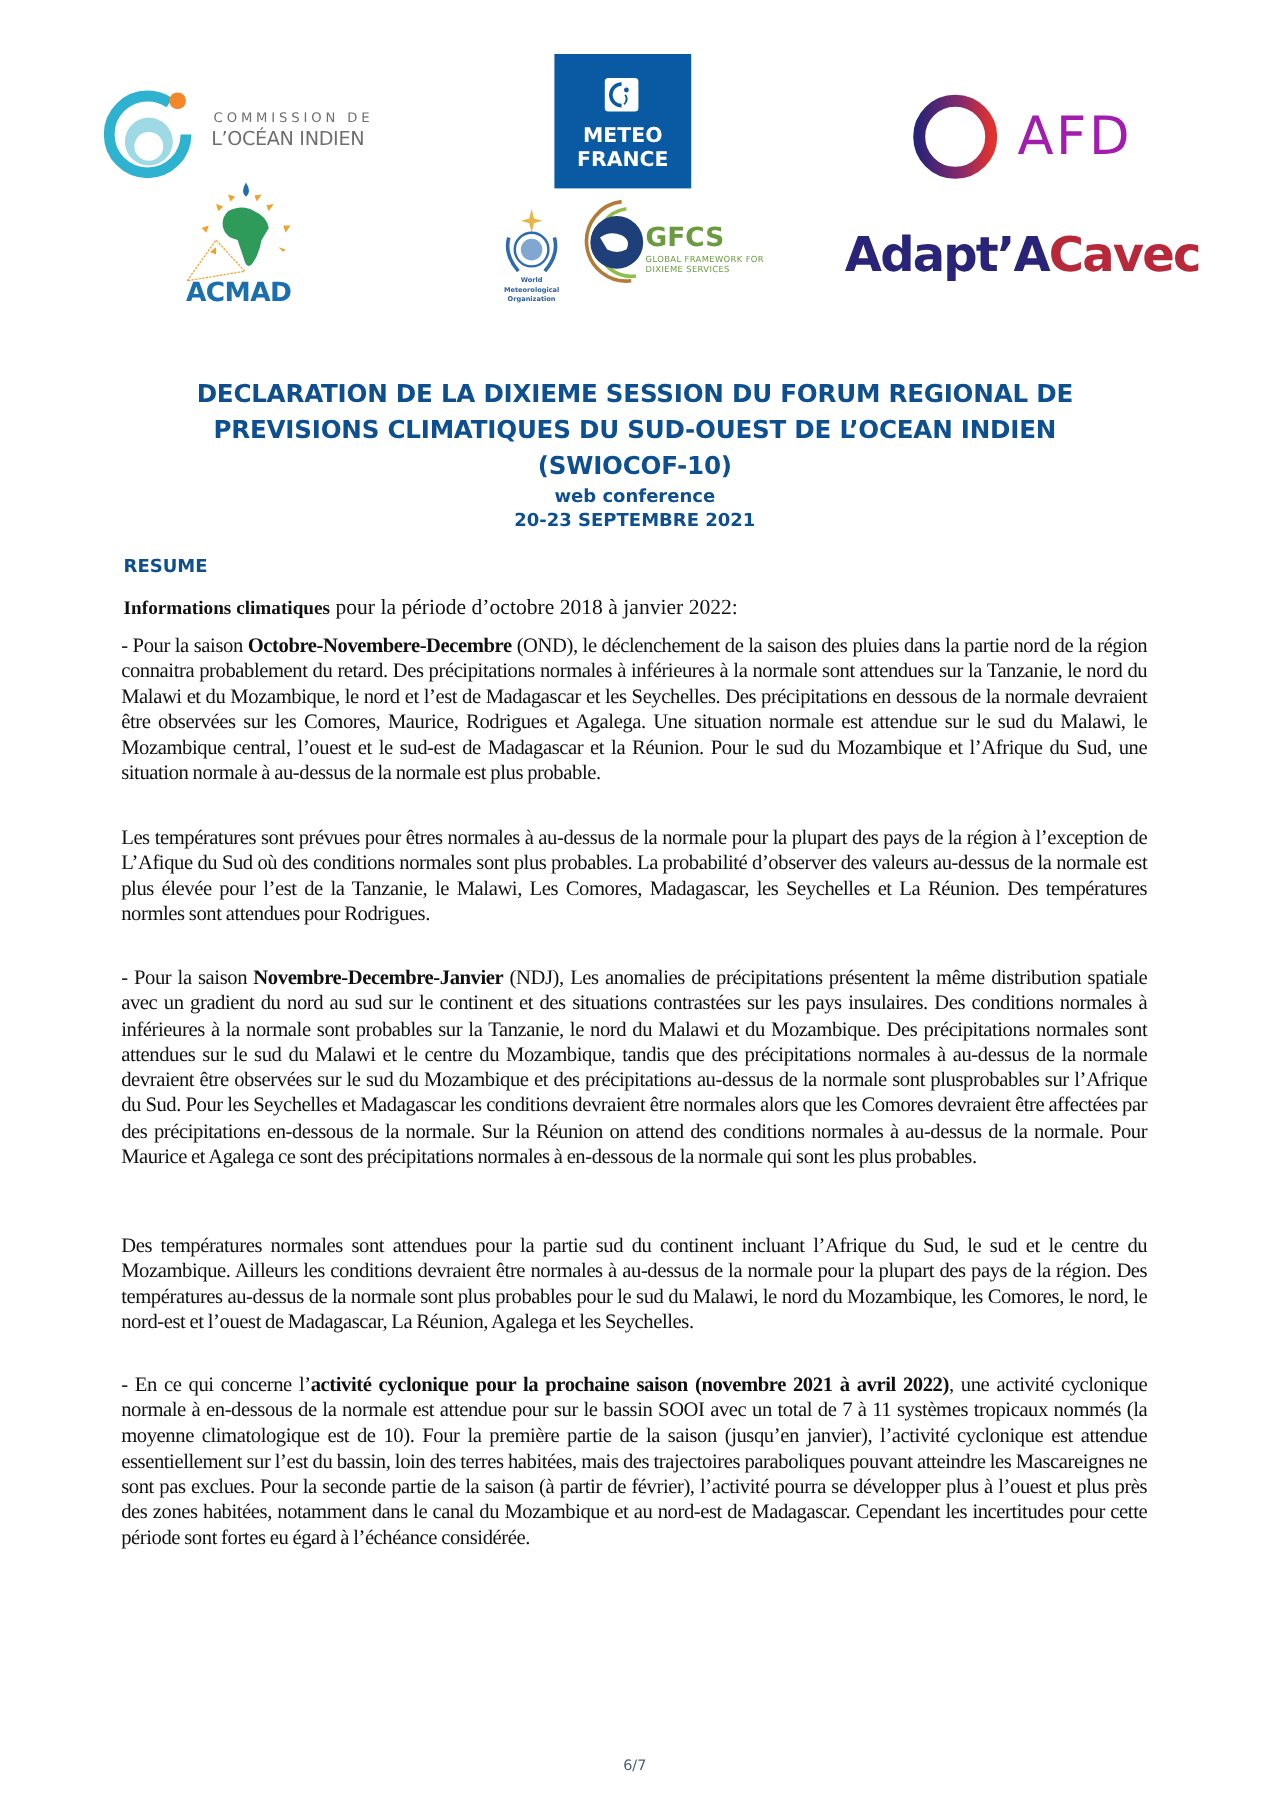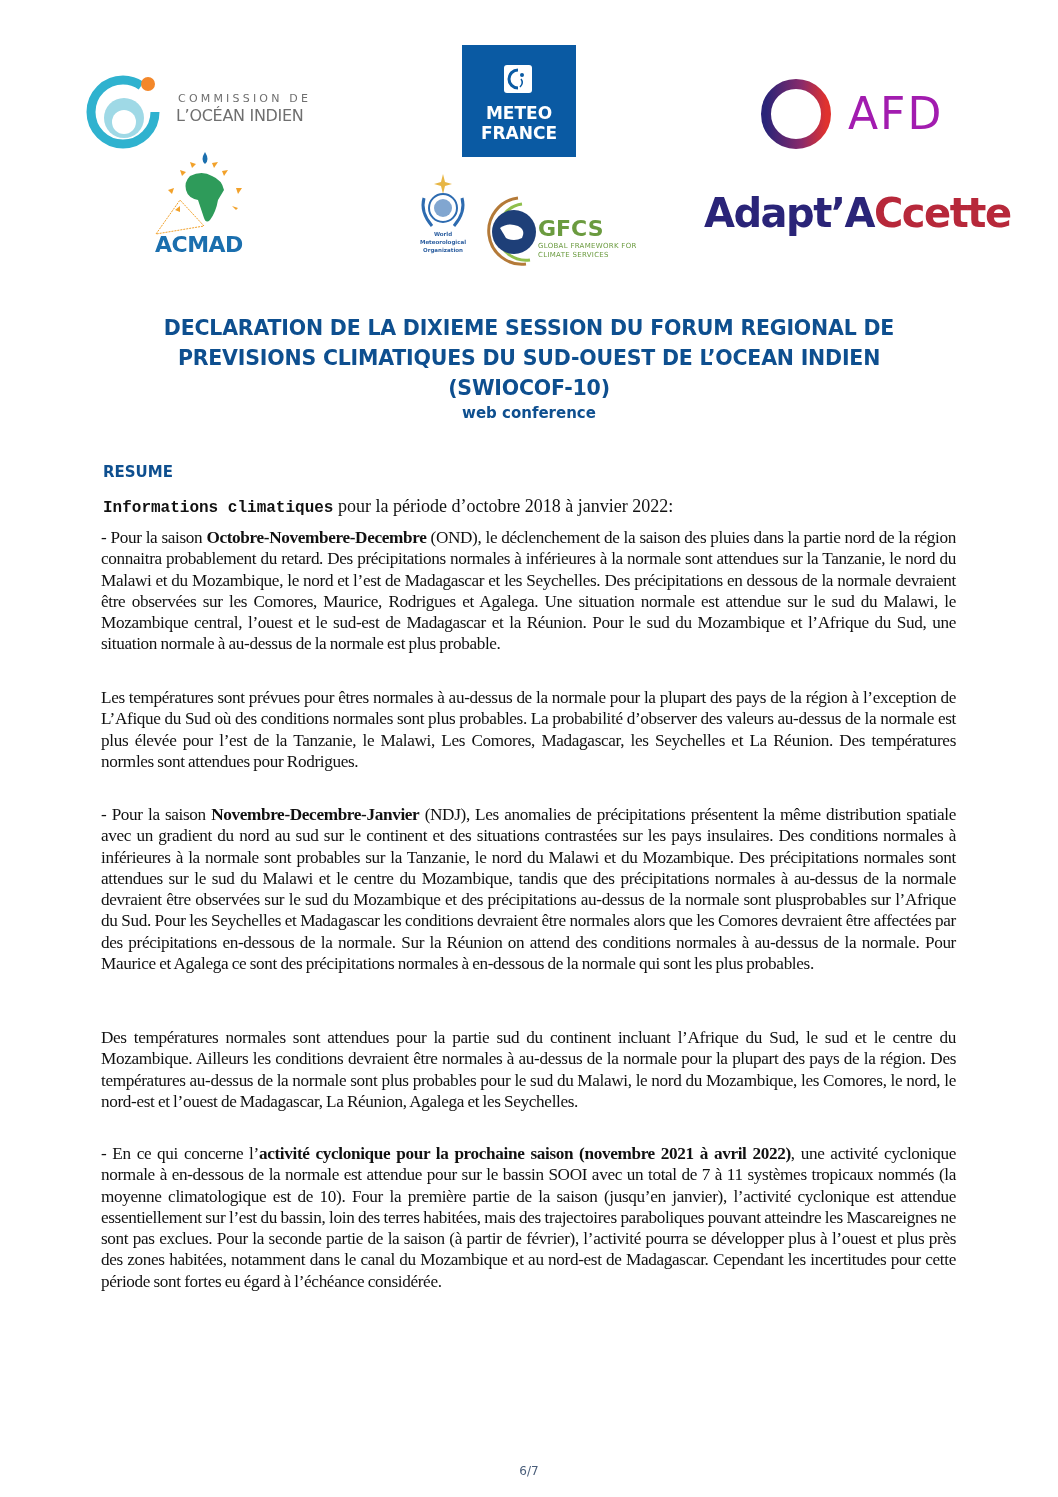--- a/index.html
+++ b/index.html
@@ -17,37 +17,37 @@
 
   .afd-logo { left: 758px; top: 76px; width: 190px; height: 76px; }
   .afd-text { position: absolute; left: 90px; top: 12px; font-family: "DejaVu Sans", sans-serif; font-size: 44px; color: #a21caf; letter-spacing: 2px; }
 
   .acmad-logo { left: 150px; top: 150px; width: 110px; height: 110px; }
   .acmad-text { position: absolute; left: 5px; top: 82px; font-family: "DejaVu Sans", sans-serif; font-weight: bold; font-size: 22px; color: #1b6fae; letter-spacing: -0.5px; }
 
   .wmo-logo { left: 410px; top: 172px; width: 66px; height: 88px; }
   .wmo-text { position: absolute; left: 0; width: 66px; top: 58px; text-align: center; font-family: "DejaVu Sans", sans-serif; font-size: 5.5px; line-height: 8px; color: #2d5fa0; font-weight: bold; }
 
-  .gfcs-logo { left: 478px; top: 194px; width: 185px; height: 75px; }
+  .gfcs-logo { left: 478px; top: 164px; width: 185px; height: 75px; }
   .gfcs-title { position: absolute; left: 60px; top: 22px; font-family: "DejaVu Sans", sans-serif; font-weight: bold; font-size: 22px; color: #6b9b3f; }
   .gfcs-sub { position: absolute; left: 60px; top: 48px; font-family: "DejaVu Sans", sans-serif; font-size: 7px; line-height: 9px; color: #6b9b3f; letter-spacing: 0.3px; }
 
   .adapt-logo { left: 704px; top: 190px; width: 300px; height: 50px; }
   .adapt-text { position: absolute; left: 0; top: 0; font-family: "DejaVu Sans", sans-serif; font-weight: bold; font-size: 40px; letter-spacing: -1.5px; white-space: nowrap; color: #2a2478; }
   .adapt-text .grad { color: #b7283a; }
 
   
   .title-block { left: 60px; width: 938px; top: 313px; text-align: center; font-family: "DejaVu Sans", sans-serif; font-weight: bold; color: #0e4f8f; }
   .title-line { font-size: 20.5px; line-height: 30px; letter-spacing: -0.2px; white-space: nowrap; }
   .sub-line { font-size: 15px; line-height: 20px; }
 
   .resume { left: 103px; top: 463px; font-family: "DejaVu Sans", sans-serif; font-weight: bold; color: #0e4f8f; font-size: 15px; }
 
   .info-head { left: 103px; top: 496px; font-size: 18px; white-space: nowrap; }
-  .info-head .b { font-family: Liberation Mono, monospace; font-weight: bold; font-size: 16px; }
+  .info-head .b { font-family: Liberation Serif, serif; font-weight: bold; font-size: 16px; }
 
   .body-text { left: 101px; width: 855px; font-size: 17.2px; line-height: 21.3px; text-align: justify; letter-spacing: -0.35px; word-spacing: -0.5px; }
   .body-text b { font-weight: bold; }
 
   .page-num { left: 0; width: 1058px; top: 1464px; text-align: center; font-family: "DejaVu Sans", sans-serif; font-size: 12px; color: #4a5e7a; }
 </style>
 </head>
 <body>
 
 <div class="abs coi-logo">
@@ -126,33 +126,34 @@
 <div class="abs gfcs-logo">
   <svg width="64" height="75" viewBox="0 0 64 75" style="position:absolute;left:0;top:0;">
     <path d="M40 4 A33 33 0 1 0 48 70" fill="none" stroke="#b47a38" stroke-width="3"></path>
     <path d="M44 10 A28 28 0 1 0 52 66" fill="none" stroke="#8fbf4b" stroke-width="3"></path>
     <circle cx="36" cy="38" r="22" fill="#1e3f78"></circle>
     <path d="M22 34 Q30 28 40 32 Q48 36 44 44 Q36 48 28 44 Z" fill="#ffffff"></path>
   </svg>
   <div class="gfcs-title">GFCS</div>
   <div class="gfcs-sub">
     <div>GLOBAL FRAMEWORK FOR</div>
-    <div>CLIMATE SERVICES</div>
+    <div>DIXIEME SERVICES</div>
   </div>
 </div>
 
 <div class="abs adapt-logo">
-  <div class="adapt-text"><span>Adapt’A</span><span class="grad">C</span><span class="grad">cette</span></div>
+  <div class="adapt-text"><span>Adapt’A</span><span class="grad">C</span><span class="grad">avec</span></div>
 </div>
 
 <div class="abs title-block">
   <div class="title-line">DECLARATION DE LA DIXIEME SESSION DU FORUM REGIONAL DE</div>
   <div class="title-line">PREVISIONS CLIMATIQUES DU SUD-OUEST DE L’OCEAN INDIEN</div>
   <div class="title-line">(SWIOCOF-10)</div>
   <div class="sub-line">web conference</div>
+  <div class="sub-line">20-23 SEPTEMBRE 2021</div>
 </div>
 
 <div class="abs resume">RESUME</div>
 
 <div class="abs info-head"><span class="b">Informations climatiques</span><span> pour la période d’octobre 2018 à janvier 2022:</span></div>
 
 <div class="abs body-text" style="top:527px;"><span>- Pour la saison </span><b>Octobre-Novembere-Decembre</b><span> (OND), le déclenchement de la saison des pluies dans la partie  nord de la région connaitra probablement du retard. Des précipitations normales à inférieures à la normale sont attendues sur la Tanzanie, le nord du Malawi et du Mozambique, le nord et l’est de Madagascar et les Seychelles. Des précipitations en dessous de la normale devraient être observées sur les Comores, Maurice, Rodrigues et Agalega. Une situation normale est attendue sur le sud du Malawi, le Mozambique central, l’ouest et le sud-est de Madagascar et la Réunion. Pour le sud du Mozambique et l’Afrique du Sud, une situation normale à au-dessus de la normale est plus probable.</span></div>
 
 <div class="abs body-text" style="top:687px;">Les températures sont prévues pour êtres normales à au-dessus de la normale pour la plupart des pays de la région à l’exception de L’Afique du Sud où des conditions normales sont plus probables. La probabilité d’observer des valeurs au-dessus de la normale est plus élevée pour l’est de la Tanzanie, le Malawi, Les Comores, Madagascar, les Seychelles et La Réunion. Des températures normles sont attendues pour Rodrigues.</div>
 

